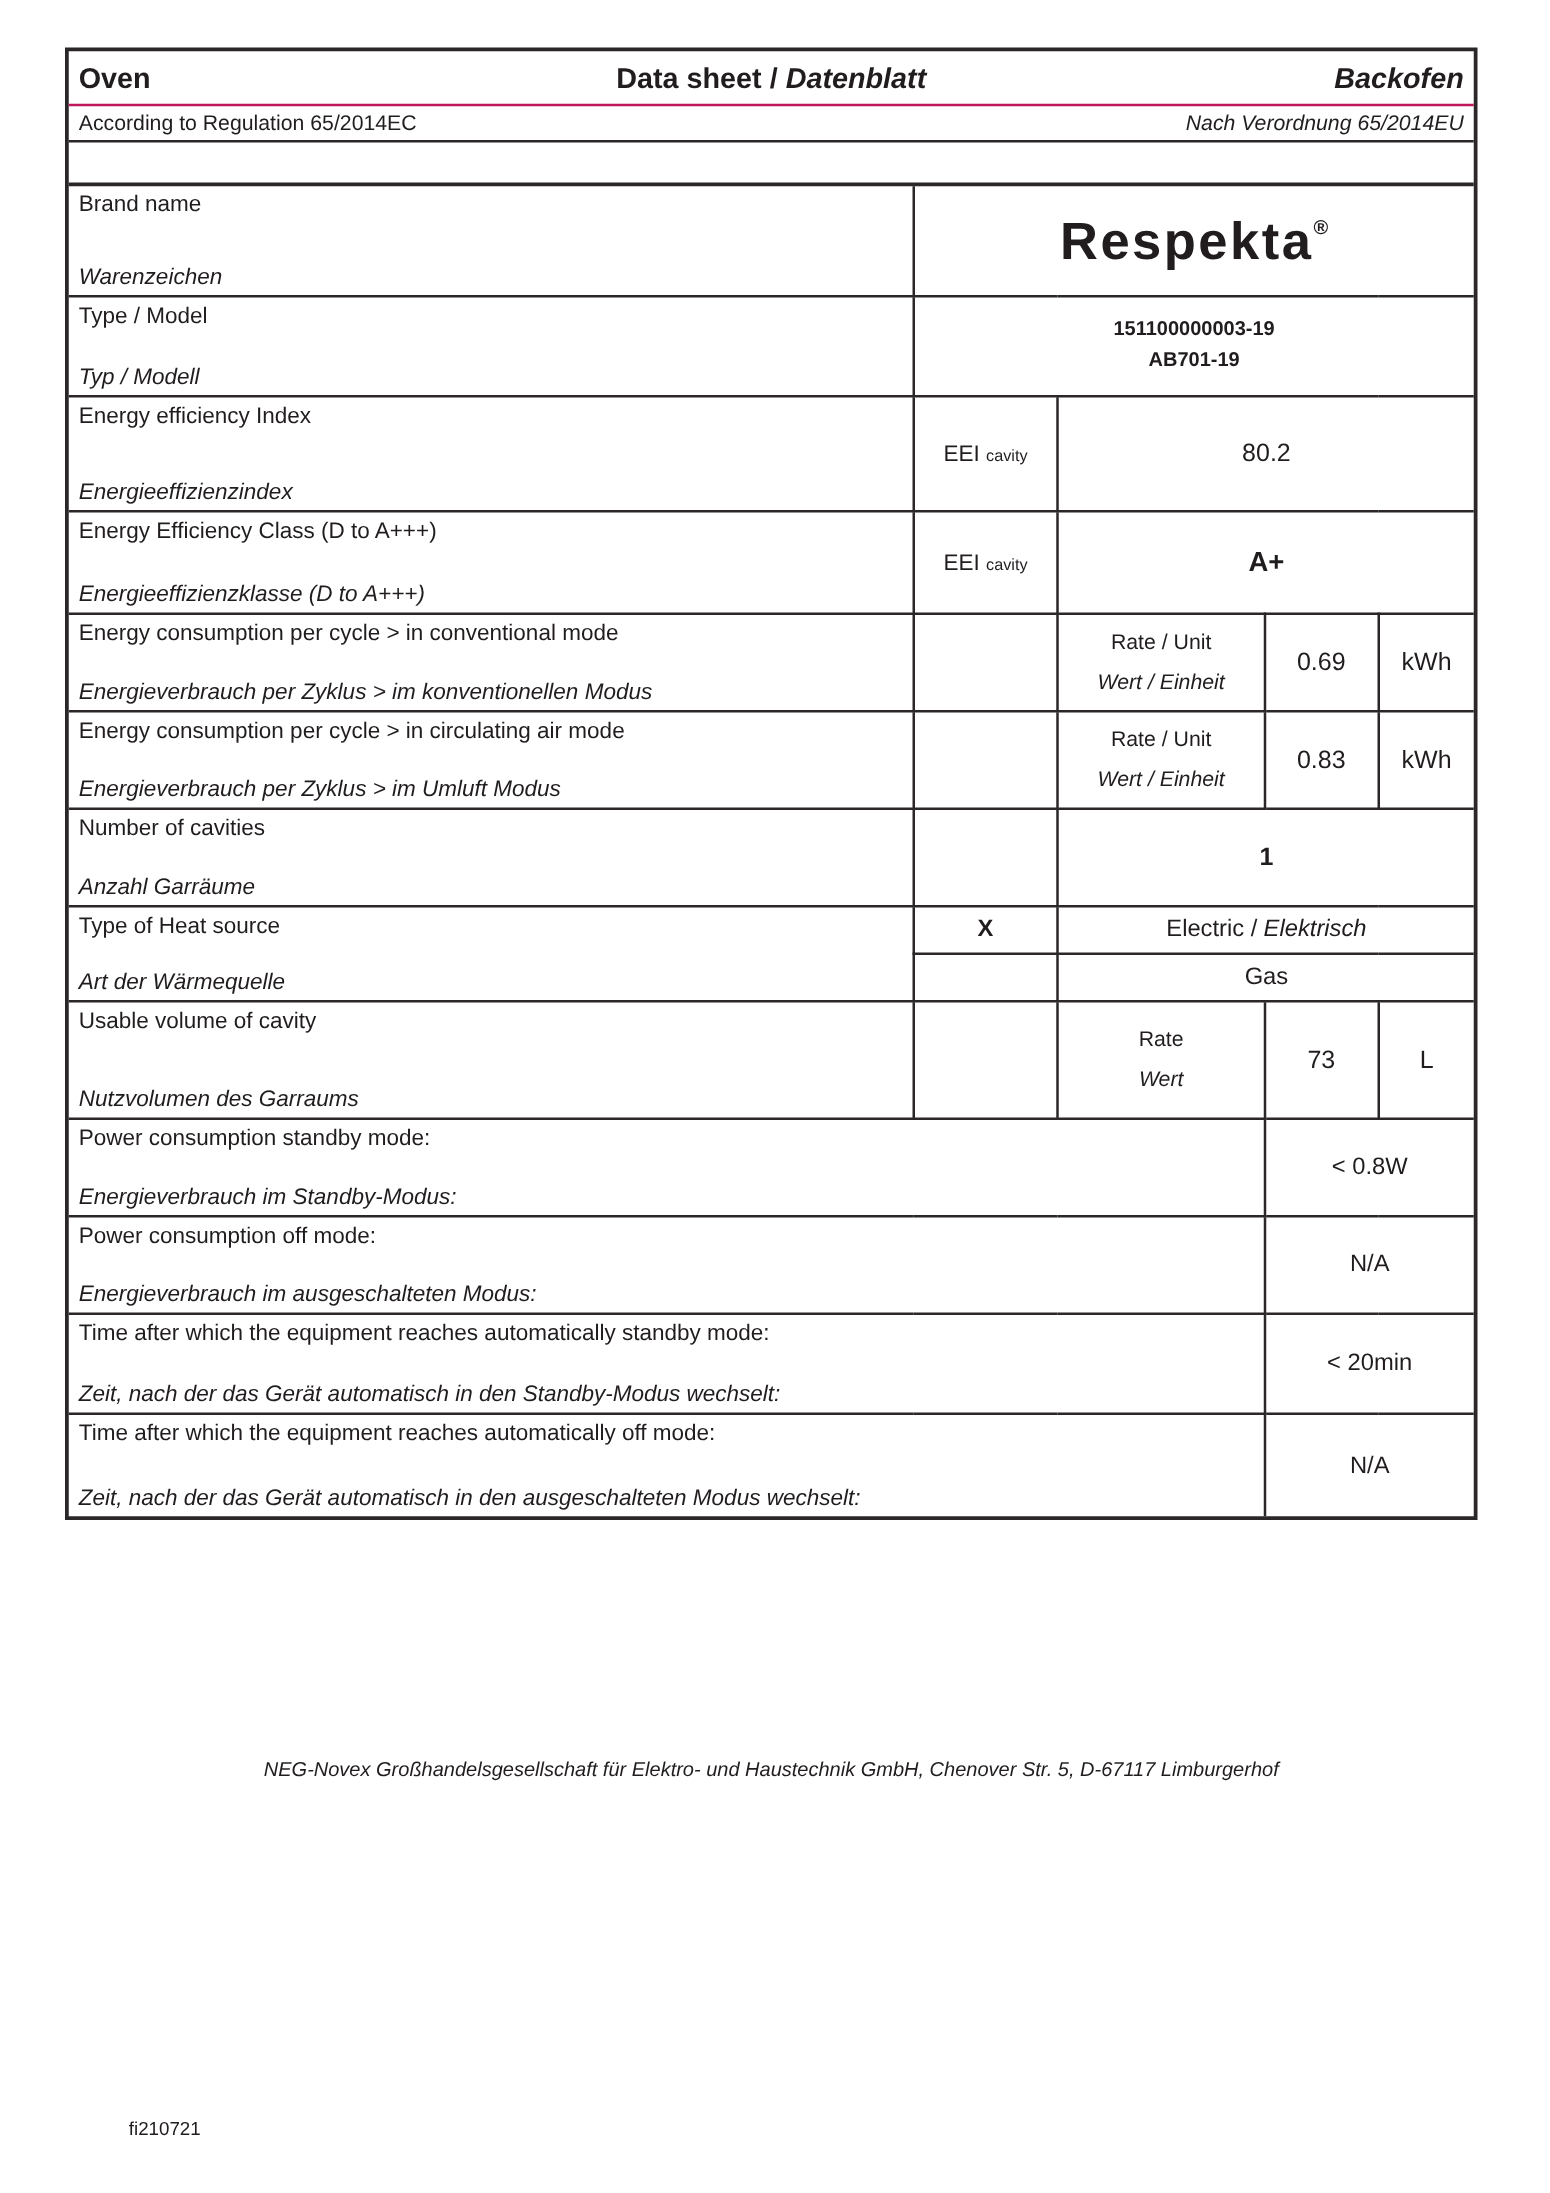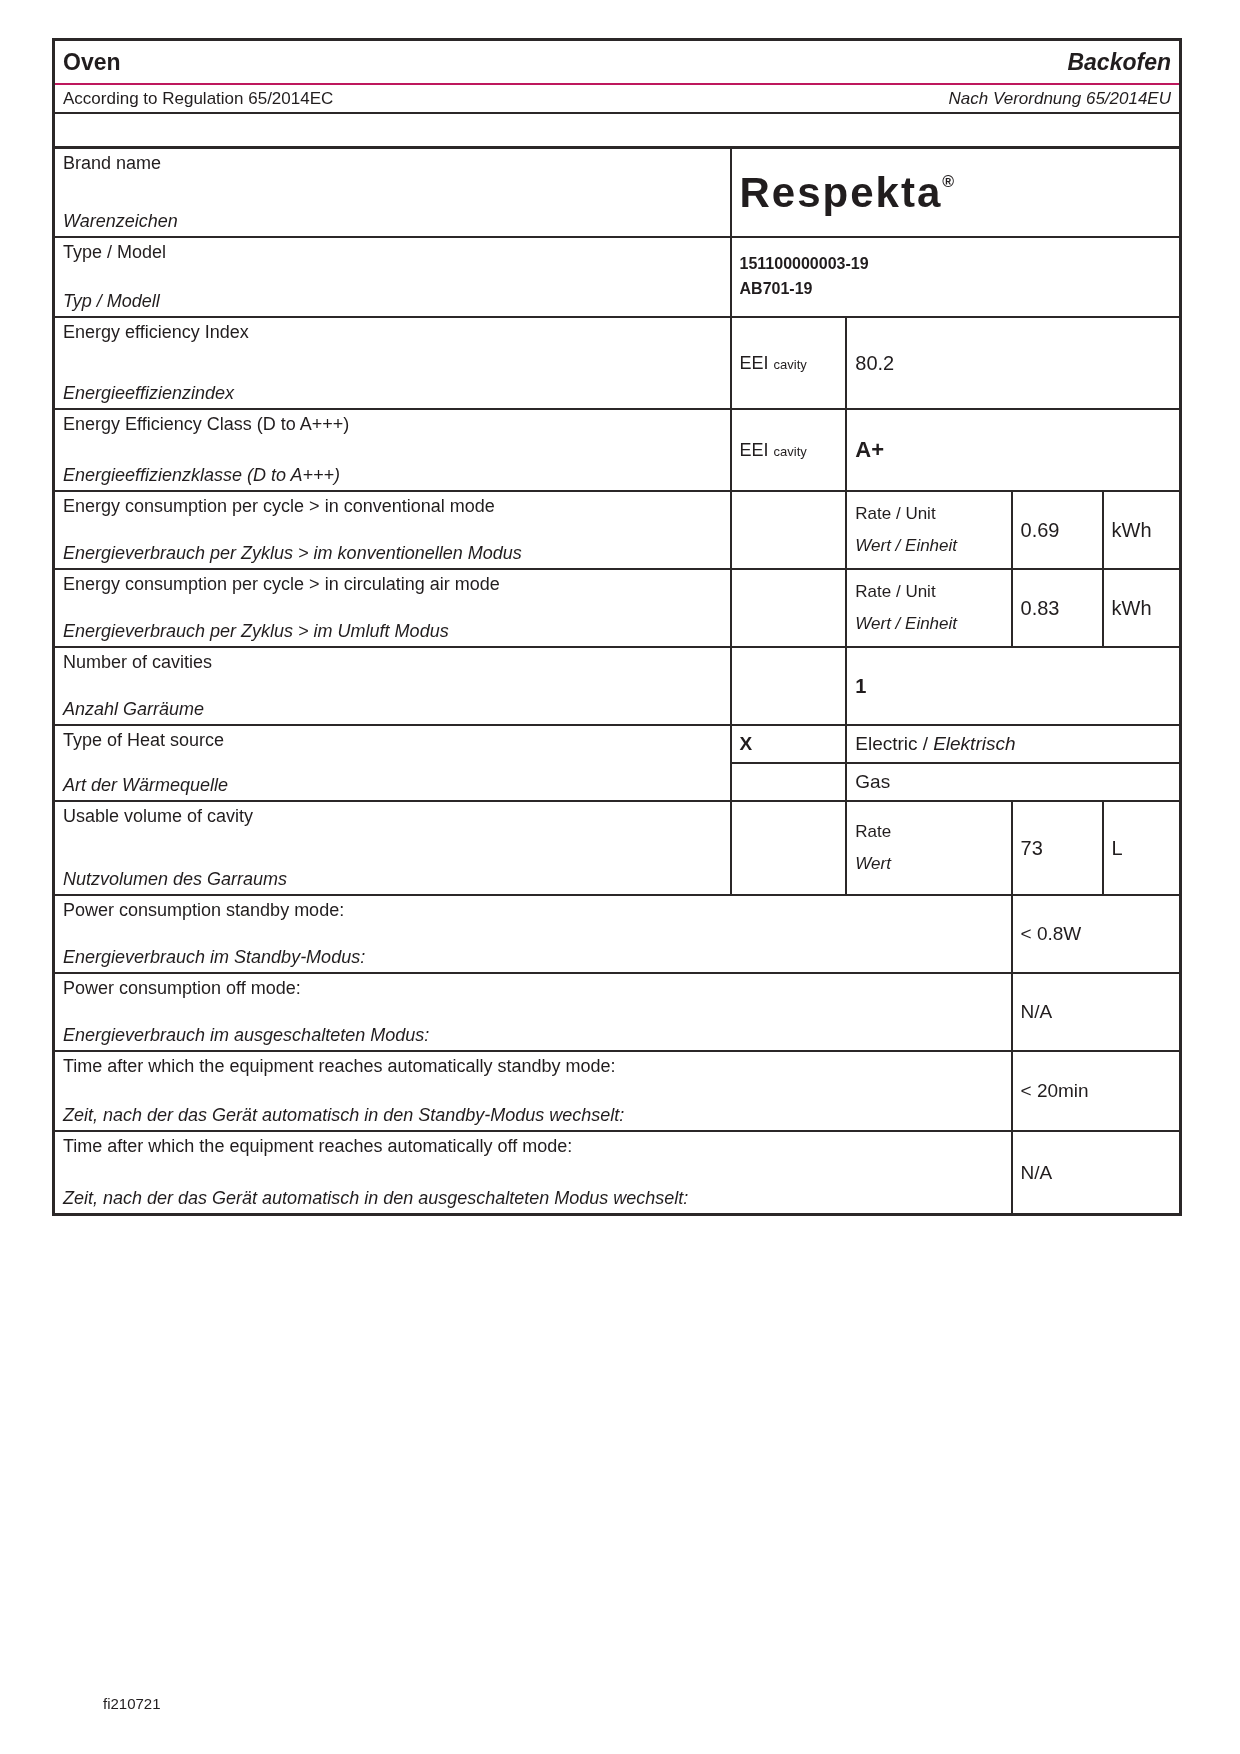--- a/index.html
+++ b/index.html
@@ -81,21 +81,21 @@
   td.lbl { text-align: left; }
   .lblwrap {
     display: flex;
     flex-direction: column;
     justify-content: space-between;
     height: 100%;
   }
   .lbl-en { font-size: 18px; }
   .lbl-de { font-size: 18px; font-style: italic; }
 
-  td.cell-center { }
+  td.cell-center { text-align: center; }
   .eei-key { font-size: 18px; white-space: nowrap; }
   .eei-sub { font-size: 13px; }
   .val-big  { font-size: 20px; }
   .val-bold { font-size: 20px; font-weight: bold; }
   .val-class { font-size: 22px; font-weight: bold; }
   .rate-box { font-size: 17px; line-height: 1.9; }
   .rate-de { font-style: italic; }
   .mark-x { font-size: 19px; font-weight: bold; }
   .opt { font-size: 19px; }
   .opt .de { font-style: italic; margin-left: 5px; }
@@ -132,20 +132,24 @@
   }
 </style>
 </head>
 <body>
 
 <div class="page">
   <div class="frame">
 
     <div class="hdr-row1">
       <span class="c-left">Oven</span>
+      <span class="c-mid">
+        <span>Data sheet /</span>
+        <span style="font-style:italic;">Datenblatt</span>
+      </span>
       <span class="c-right">Backofen</span>
     </div>
 
     <div class="hdr-row2">
       <span class="r-en">According to Regulation 65/2014EC</span>
       <span class="r-de">Nach Verordnung 65/2014EU</span>
     </div>
 
     <div class="gap-row"></div>
 
@@ -331,15 +335,16 @@
             <span class="lbl-de">Zeit, nach der das Gerät automatisch in den ausgeschalteten Modus wechselt:</span>
           </div>
         </td>
         <td class="cell-center val-side" colspan="2">N/A</td>
       </tr>
     </tbody>
       </table>
   </div>
 
 
+  <div class="company-line">NEG-Novex Großhandelsgesellschaft für Elektro- und Haustechnik GmbH, Chenover Str. 5, D-67117 Limburgerhof</div>
 
   <div class="doc-code">fi210721</div>
 </div>
 
 </body></html>

